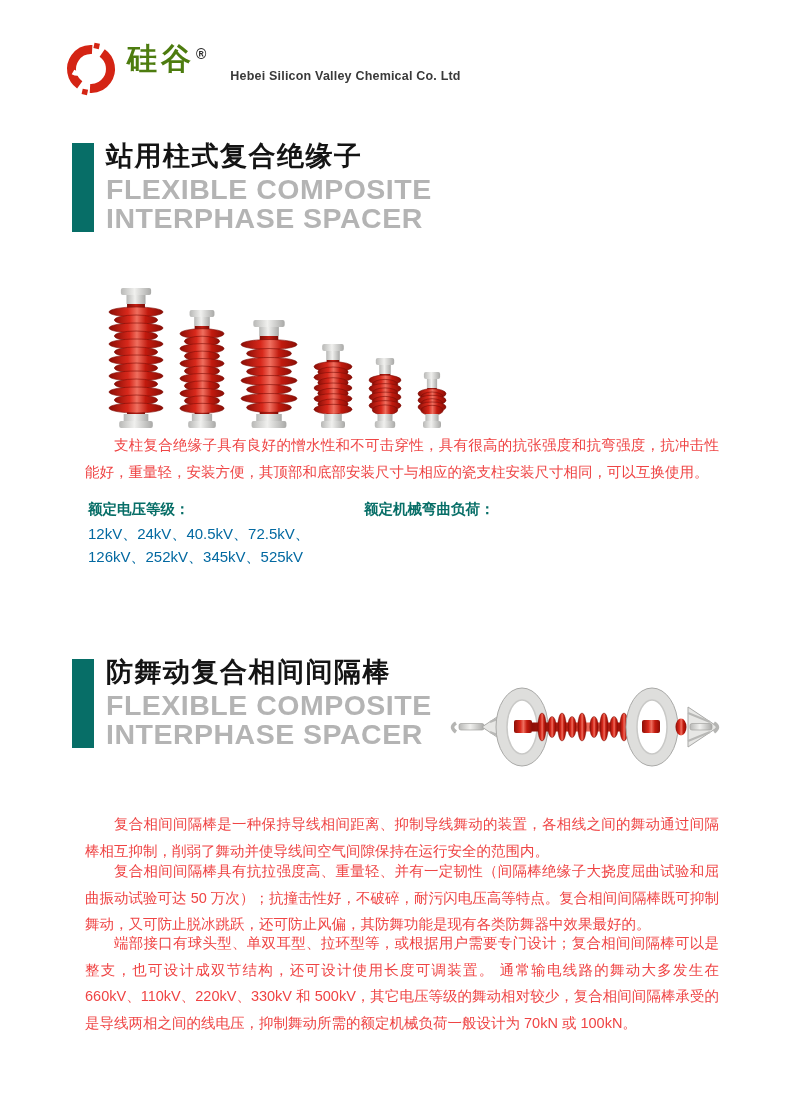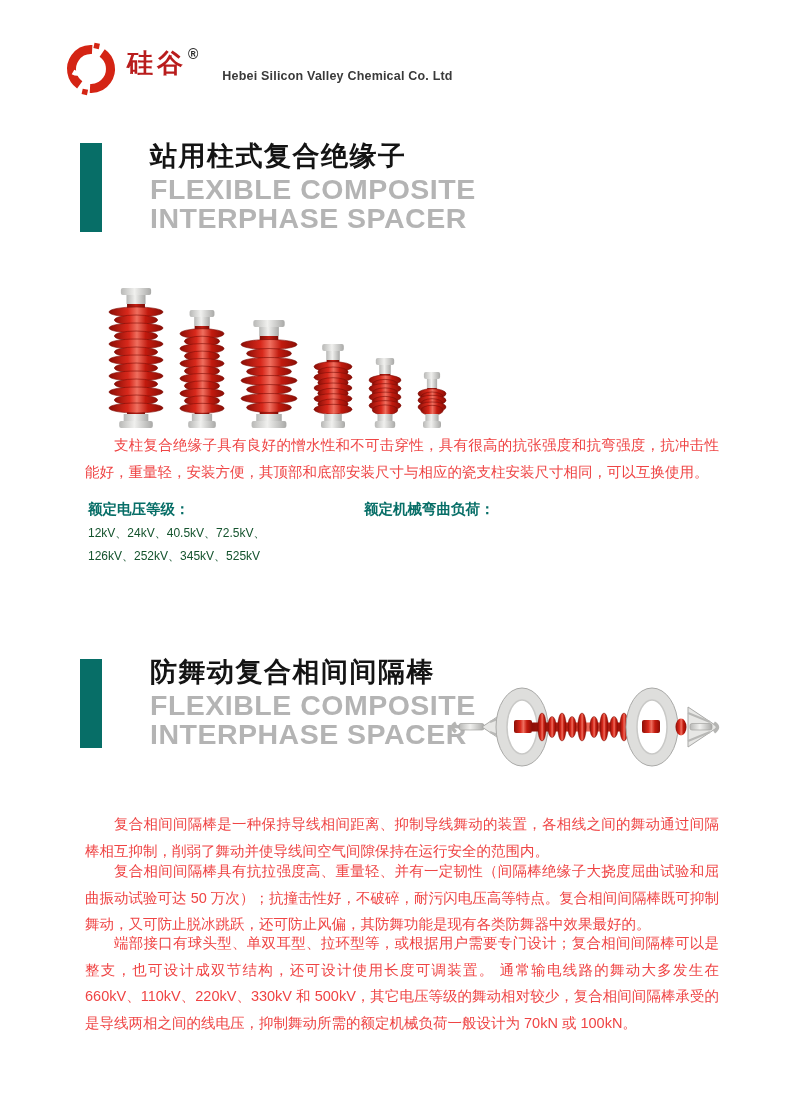--- a/index.html
+++ b/index.html
@@ -2,28 +2,28 @@
 <html><head>
 <meta charset="utf-8">
 <style>
   html,body{margin:0;padding:0;background:#fff;}
   .page{position:relative;width:800px;height:1093px;background:#ffffff;overflow:hidden;
         font-family:"Liberation Sans","DejaVu Sans",sans-serif;}
 
   
   .brand-header{position:absolute;top:42px;left:64px;display:flex;align-items:flex-start;}
   .logo-mark{width:54px;height:54px;display:block;}
-  .logo-cn{font-size:26px;font-weight:bold;color:#b91c1c;letter-spacing:4px;line-height:1;
-           margin-left:9px;margin-top:8px;}
+  .logo-cn{font-size:30px;font-weight:bold;color:#4d7c0f;letter-spacing:4px;line-height:1;
+           margin-left:9px;margin-top:2px;}
   .reg{font-size:14px;font-weight:bold;color:#2c2c2c;margin-top:4px;margin-left:1px;}
   .company{font-size:12.5px;font-weight:bold;color:#3a3a3a;margin-left:24px;margin-top:27px;
            letter-spacing:.2px;}
 
   
-  .sec-header{position:absolute;left:80px;width:500px;padding-left:36px;}
+  .sec-header{position:absolute;left:72px;width:500px;}
   .sec1{top:140px;} .sec2{top:656px;}
   .accent-bar{position:absolute;left:0;top:3px;width:22px;height:89px;background:#076e67;}
   .sec-title{margin:0 0 3px 34px;font-size:27px;font-weight:bold;color:#141414;
              letter-spacing:1.5px;line-height:32px;}
   .sec-en{margin-left:34px;font-size:28.5px;font-weight:bold;color:#b4b4b4;
           line-height:28.5px;letter-spacing:.5px;}
 
   
   .products{position:absolute;left:108px;top:286px;height:142px;display:flex;
             align-items:flex-end;gap:15px;}
@@ -33,21 +33,21 @@
   .body-p{position:absolute;left:85px;width:634px;margin:0;font-size:14.5px;line-height:26.5px;
           color:#ef4444;text-indent:2em;text-align:justify;}
   .p1{top:432px;}
   .pa{top:811px;} .pb{top:858px;} .pc{top:930px;}
 
   
   .specs{position:absolute;left:88px;top:500px;width:640px;}
   .spec-col{position:absolute;top:0;}
   .spec-voltage{left:0;} .spec-load{left:276px;}
   .spec-label{font-size:14.5px;font-weight:bold;color:#076e67;margin-bottom:3px;}
-  .spec-val{font-size:12px;color:#14532d;line-height:23px;}
+  .spec-val{font-size:15px;color:#0369a1;line-height:23px;}
 
   .defs-holder{position:absolute;width:0;height:0;overflow:hidden;}
 </style>
 </head>
 <body>
 
 <div class="page">
 
   <svg class="defs-holder" aria-hidden="true">
     <defs>

